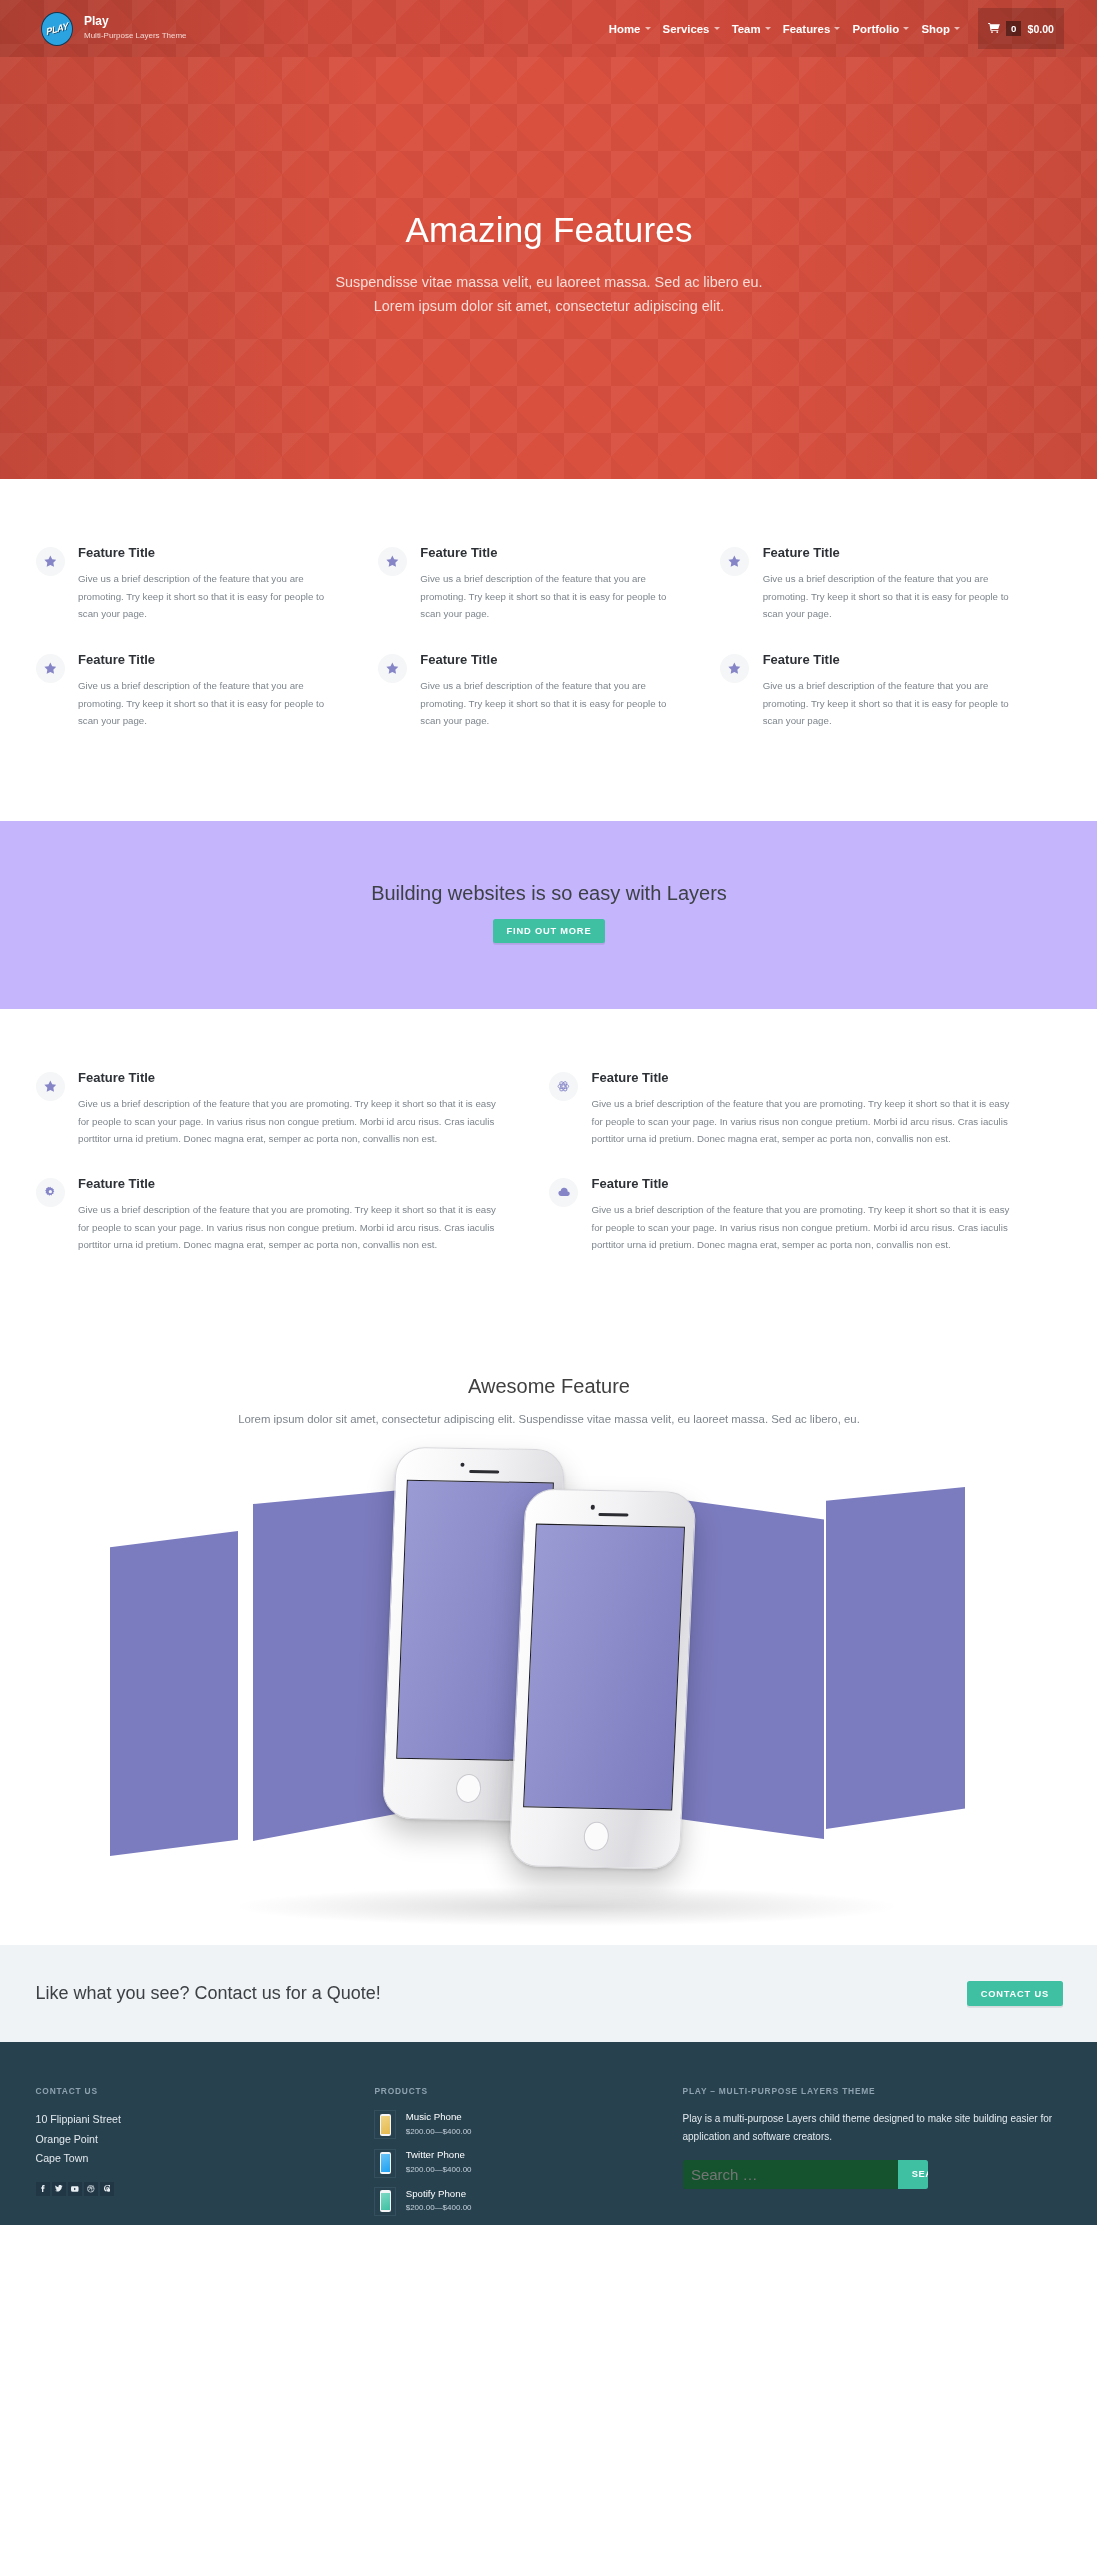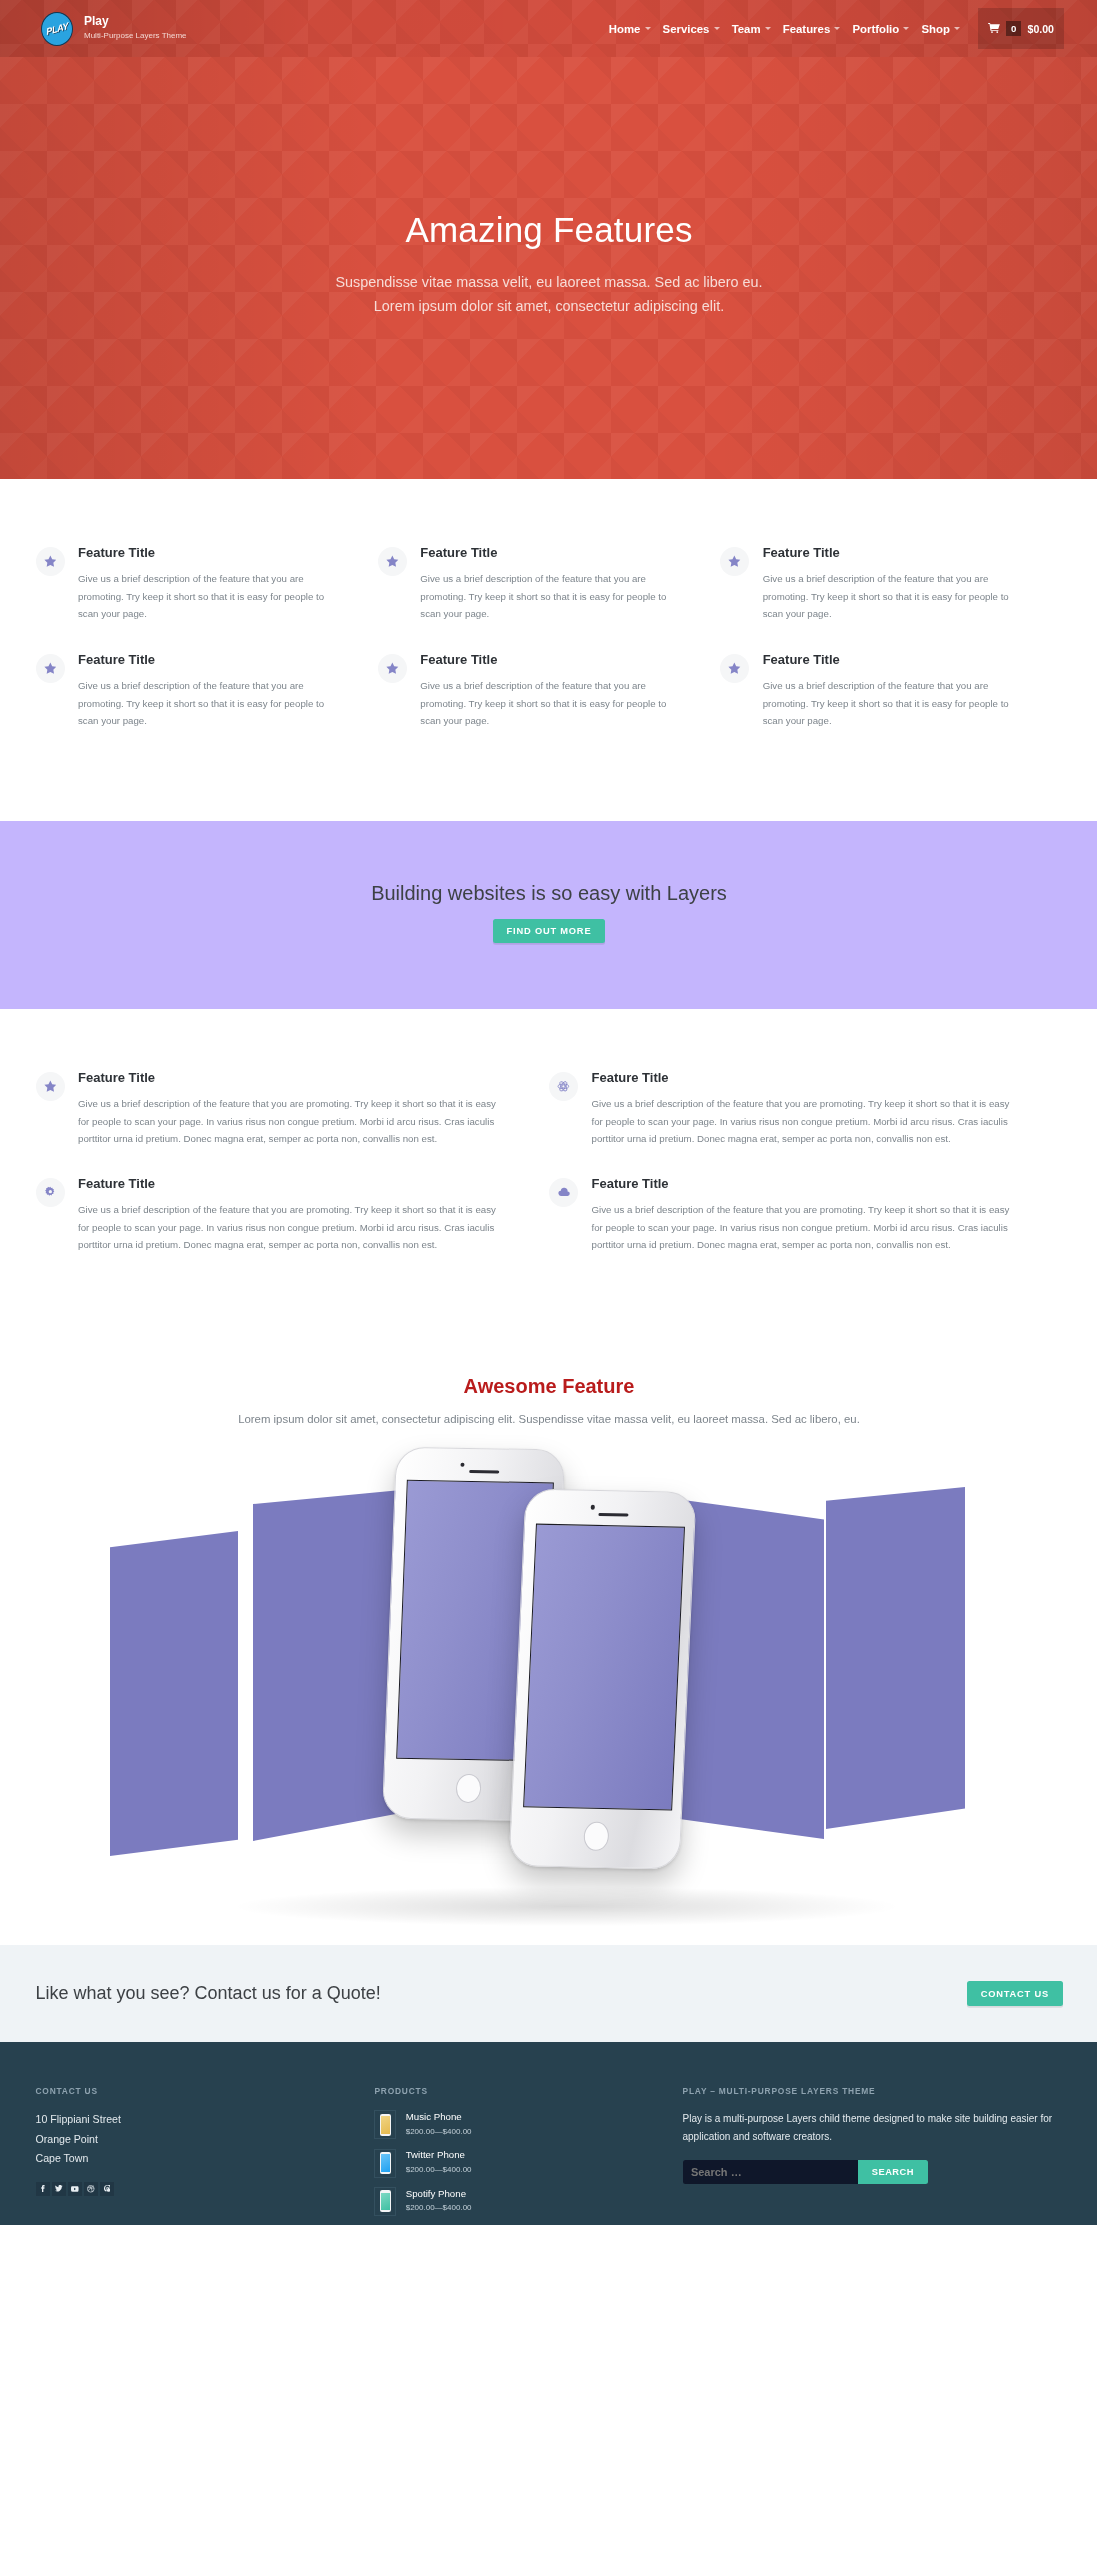--- a/index.html
+++ b/index.html
@@ -147,21 +147,21 @@
   }
 
   
   .features2 { padding: 61px 0 59px; }
   .grid2 { display: flex; flex-wrap: wrap; }
   .col2 { width: 50%; padding-right: 51px; margin-bottom: 29px; }
   .col2 .fdesc { font-size: 9.7px; }
 
   
   .awesome { padding: 34px 0 0; text-align: center; background: #fff; }
-  .aw-title { font-size: 20px; color: #b91c1c; font-weight: bold; margin-bottom: 12px; }
+  .aw-title { font-size: 20px; color: #404040; font-weight: normal; margin-bottom: 12px; }
   .aw-sub {
     font-size: 11.4px; color: #7d858c; line-height: 1.7;
     width: 642px; margin: 0 auto 8.4px;
   }
   .phone-stage { position: relative; height: 507px; width: 1098px; margin: 0 auto; }
   .panel { position: absolute; background: #7b7bbf; }
   .shadow-ellipse {
     position: absolute; left: 220px; top: 448px;
     width: 693px; height: 41px;
     background: radial-gradient(ellipse at center, rgba(0,0,0,0.14), rgba(0,0,0,0) 68%);
@@ -229,24 +229,23 @@
   }
   .mini-screen { width: 100%; height: 100%; }
   .prod-info { padding-top: 0.8px; }
   .prod-name { color: #ffffff; font-size: 9.7px; font-weight: normal; line-height: 1.3; }
   .prod-price { color: #c3d0d8; font-size: 8px; margin-top: 3px; }
 
   .foot-about { color: #e4eaee; font-size: 10px; line-height: 1.72; margin-bottom: 15px; }
   .search-wrap { display: flex; width: 245px; border-radius: 2.5px; overflow: hidden; }
   .search-input {
     flex: 1 1 auto; border: none; outline: none;
-    background: #0f172a; color: #9aa4ab;
-    font-size: 11px; padding: 6px 8.4px;
+    background: #14532d; color: #9aa4ab;
+    font-size: 15px; padding: 6px 8.4px;
     font-family: "Liberation Sans", sans-serif;
-    font-weight: bold;
   }
   .search-btn {
     background: #3fc0a3; color: #ffffff; border: none; cursor: pointer;
     font-size: 9.3px; font-weight: bold; letter-spacing: 0.5px;
     padding: 6px 13.5px; text-transform: uppercase;
     font-family: "Liberation Sans", sans-serif;
   }
   .foot-bottom {
     margin-top: 37px; border-top: 0.8px solid #33505f;
     padding: 16px 0 22px;

